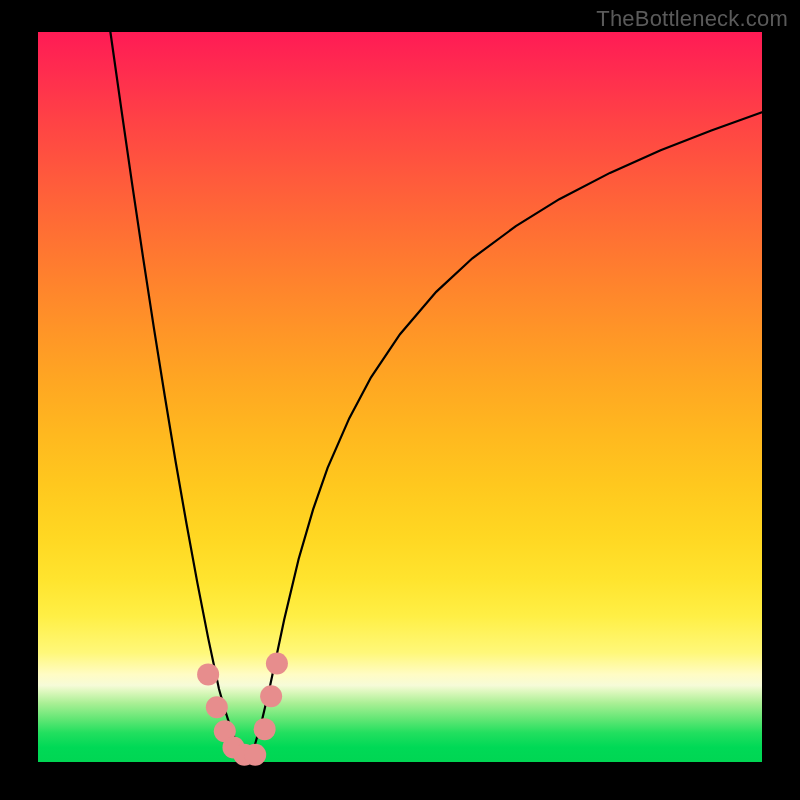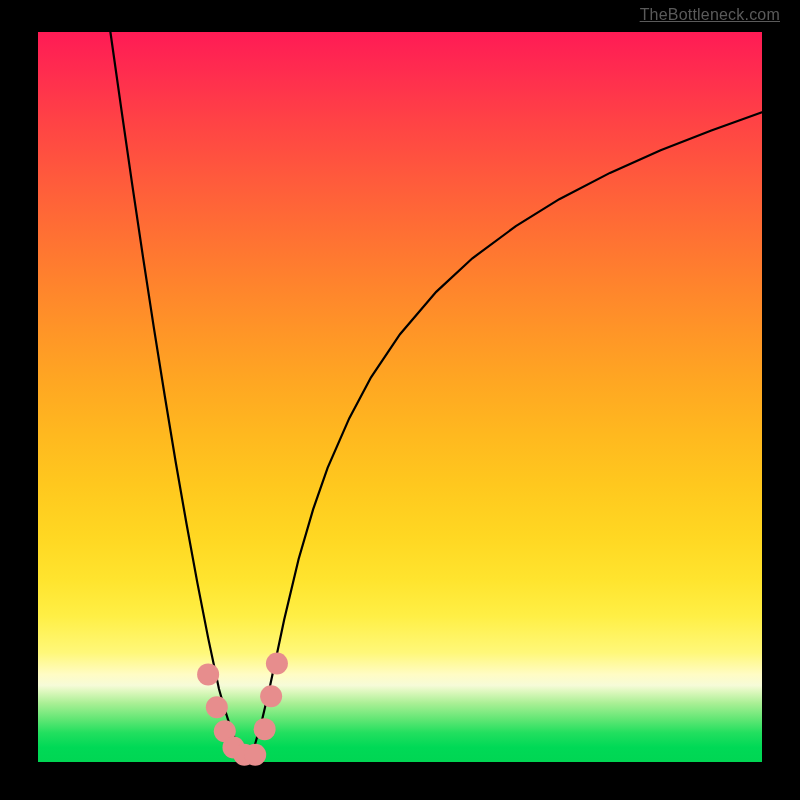--- a/index.html
+++ b/index.html
@@ -56,27 +56,26 @@
     position: absolute;
     left: 38px;
     top: 32px;
     width: 724px;
     height: 730px;
     overflow: visible;
   }
   .watermark {
     position: absolute;
     top: 6px;
-    right: 20px;
+    right: 12px;
     color: #5a5a5a;
-    font-size: 16px;
+    font-size: 22px;
     letter-spacing: 0.2px;
     font-weight: 400;
     user-select: none;
-    text-decoration: underline;
   }
 </style>
 </head>
 <body>
 
 <div class="frame">
   <div class="plot-area"></div>
 
   <svg class="overlay" viewBox="0 0 724 730" preserveAspectRatio="none">
     <g>

